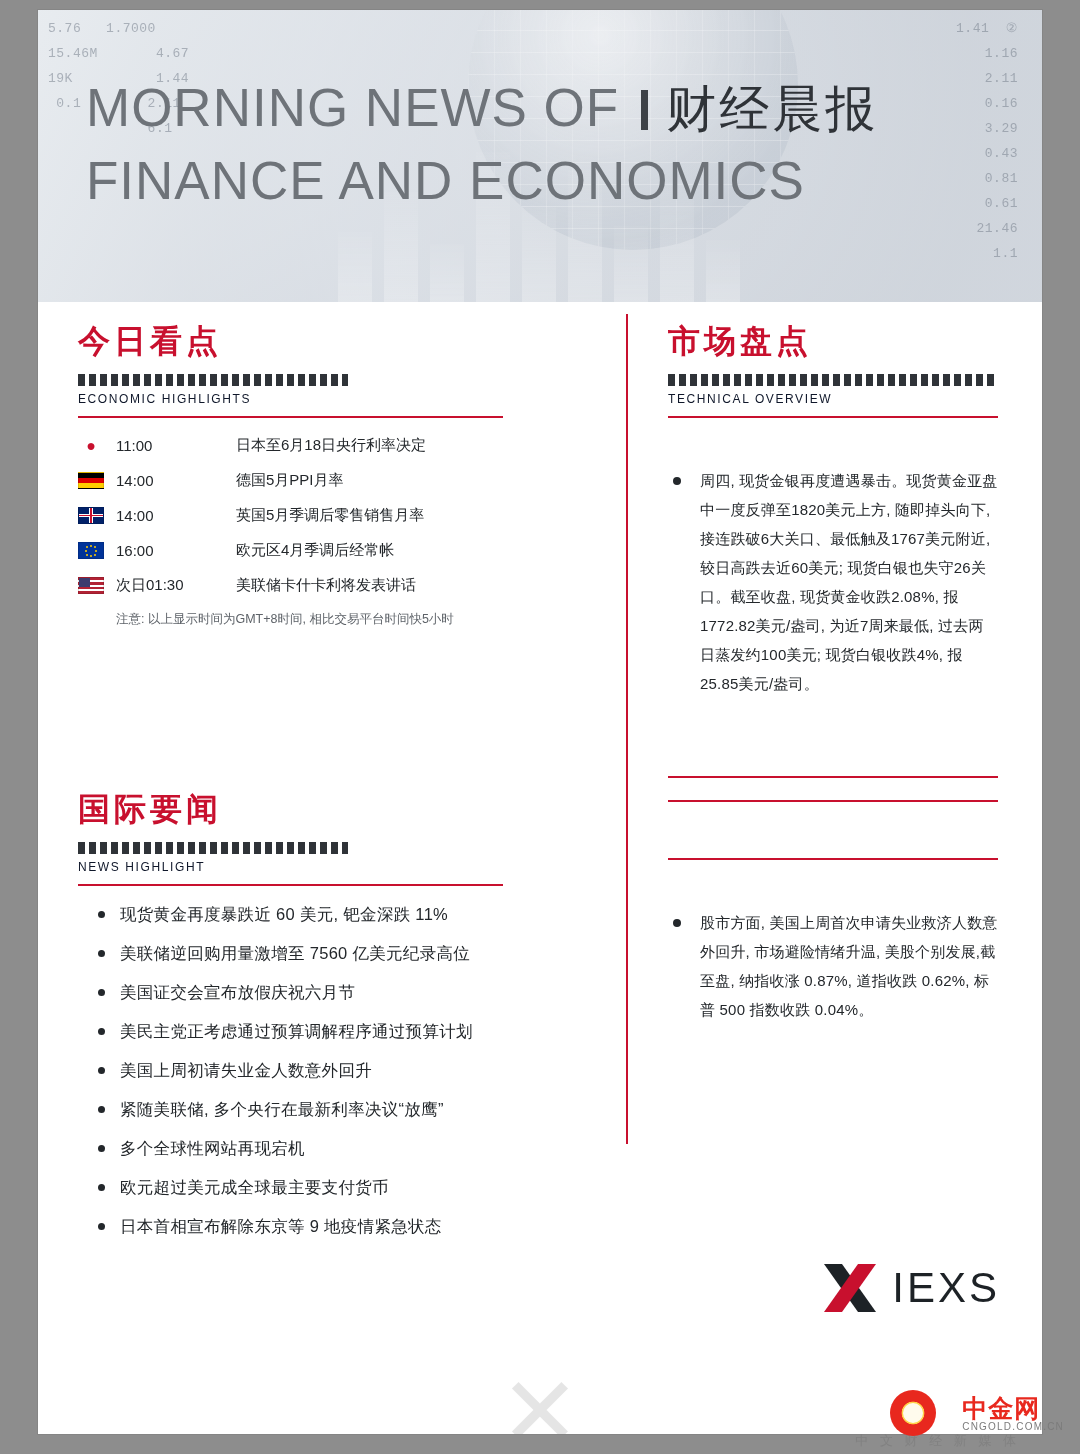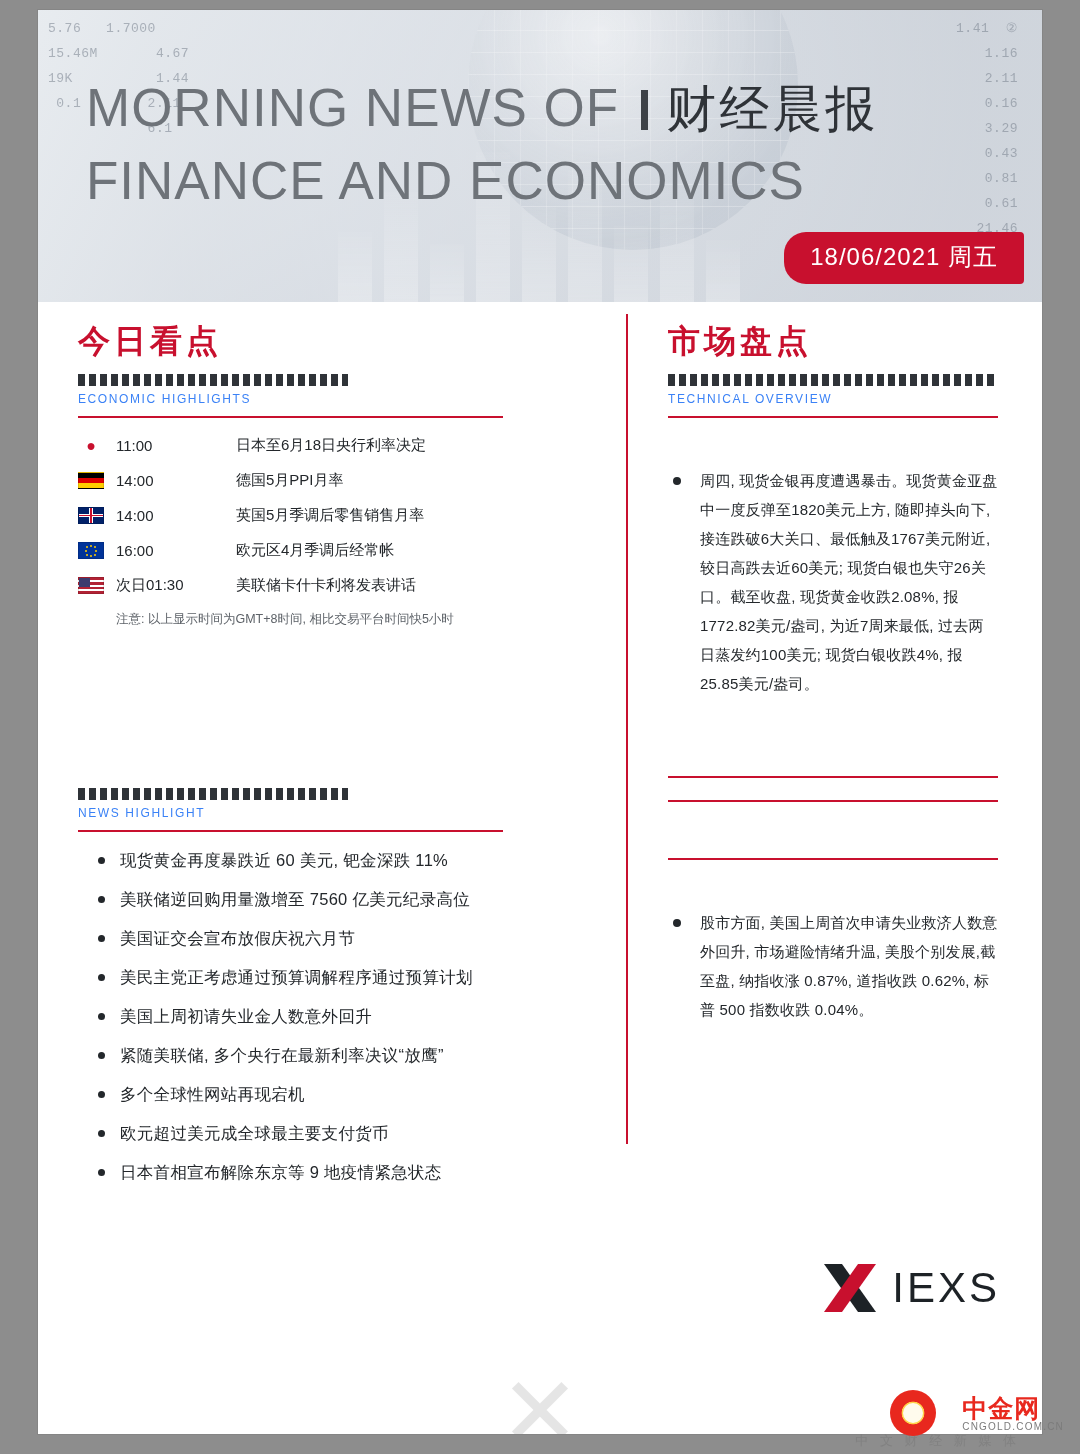--- a/index.html
+++ b/index.html
@@ -152,21 +152,21 @@
     letter-spacing: 4px;
     margin: 0 0 10px 0;
   }
   .dotbar {
     height: 12px;
     width: 270px;
     background-image: repeating-linear-gradient(to right, #2f3338 0 7px, transparent 7px 11px);
     margin-bottom: 6px;
   }
   .sec-sub {
-    color: #3b82f6;
+    color: #0f172a;
     font-size: 12px;
     letter-spacing: 1.6px;
     margin: 0 0 10px 0;
   }
   .rule {
     height: 2px;
     background: #c8102e;
     width: 425px;
     margin-bottom: 18px;
   }
@@ -409,21 +409,20 @@
 21.46
 1.1</div>
 
     <div class="hero-title">
       <div>
         <span>MORNING NEWS OF</span><span class="bar"></span><span class="cn">财经晨报</span>
       </div>
       <div>FINANCE AND ECONOMICS</div>
     </div>
 
-    <div class="date-badge">18/06/2021 周五</div>
   </div>
 
   <div class="body">
     <div class="divider-v"></div>
 
     <div class="col-left">
 
       <section>
         <h2 class="sec-title">今日看点</h2>
         <div class="dotbar"></div>
@@ -454,20 +453,21 @@
           <li class="event">
             <span class="flag flag-us"></span>
             <span class="time">次日01:30</span>
             <span class="label">美联储卡什卡利将发表讲话</span>
           </li>
         </ul>
         <div class="note">注意: 以上显示时间为GMT+8时间, 相比交易平台时间快5小时</div>
       </section>
 
       <section style="margin-top:160px">
+        <h2 class="sec-title">国际要闻</h2>
         <div class="dotbar"></div>
         <div class="sec-sub">NEWS HIGHLIGHT</div>
         <div class="rule"></div>
 
         <ul class="bullets">
           <li>现货黄金再度暴跌近 60 美元, 钯金深跌 11%</li>
           <li>美联储逆回购用量激增至 7560 亿美元纪录高位</li>
           <li>美国证交会宣布放假庆祝六月节</li>
           <li>美民主党正考虑通过预算调解程序通过预算计划</li>
           <li>美国上周初请失业金人数意外回升</li>

